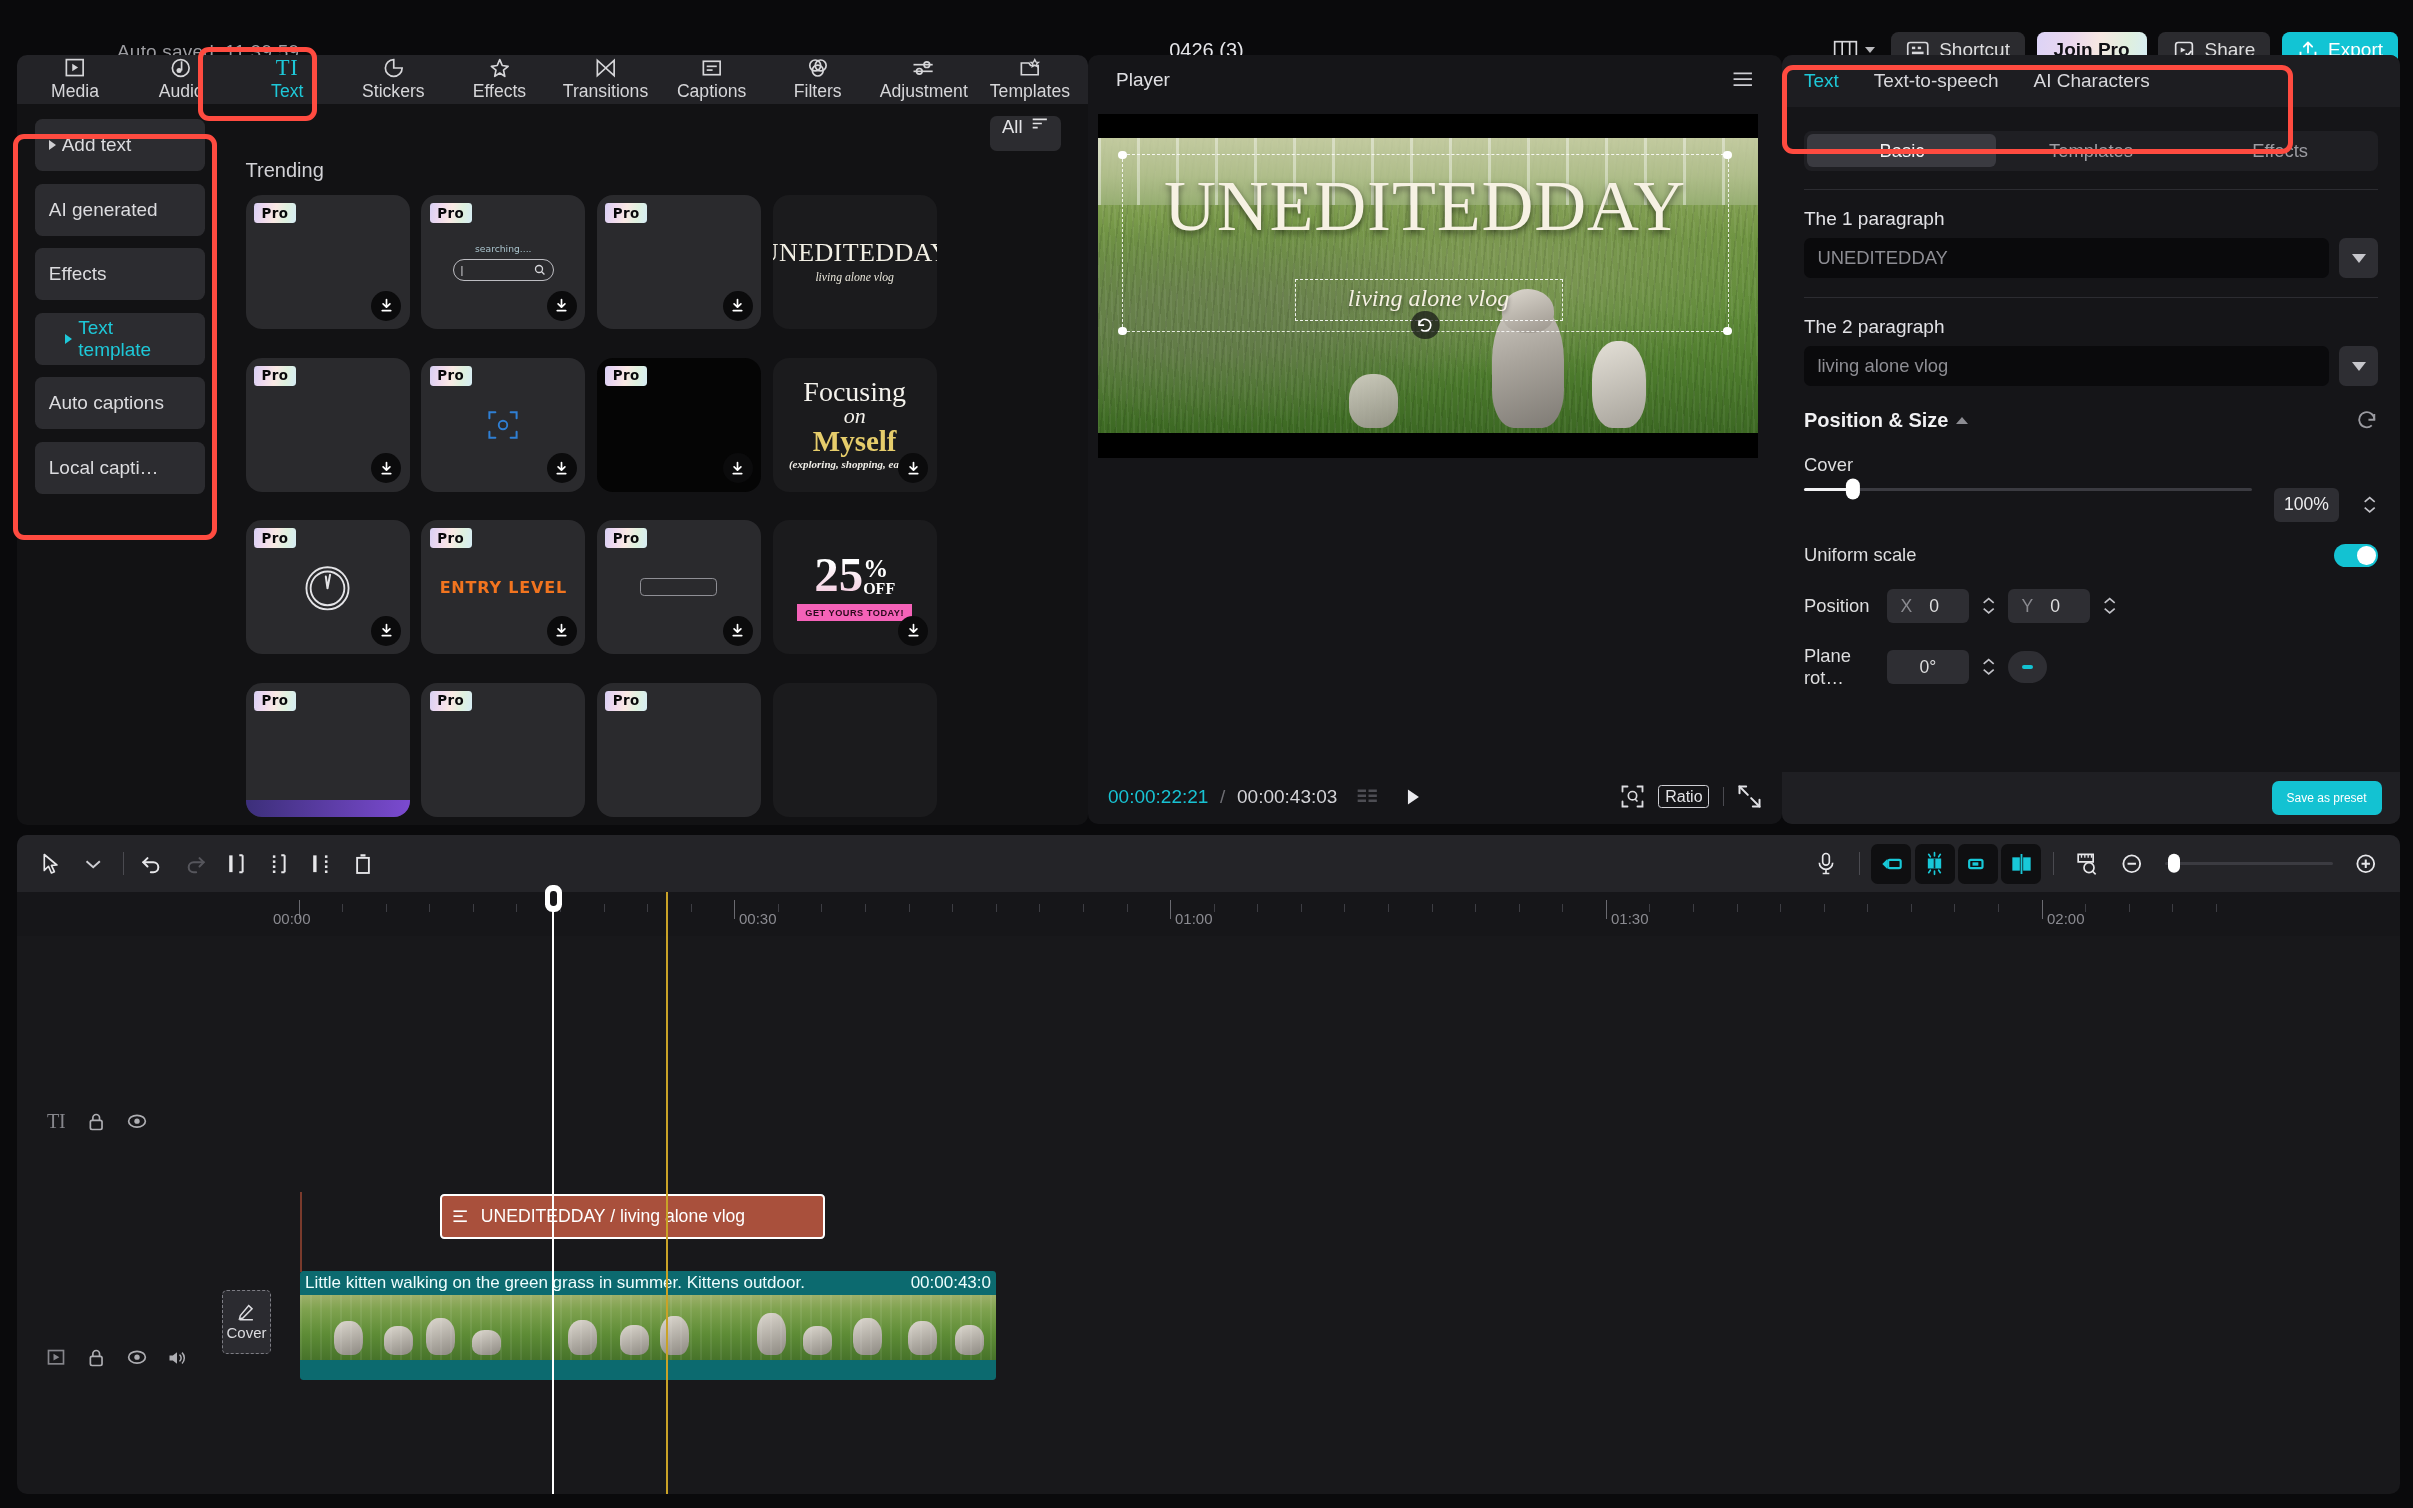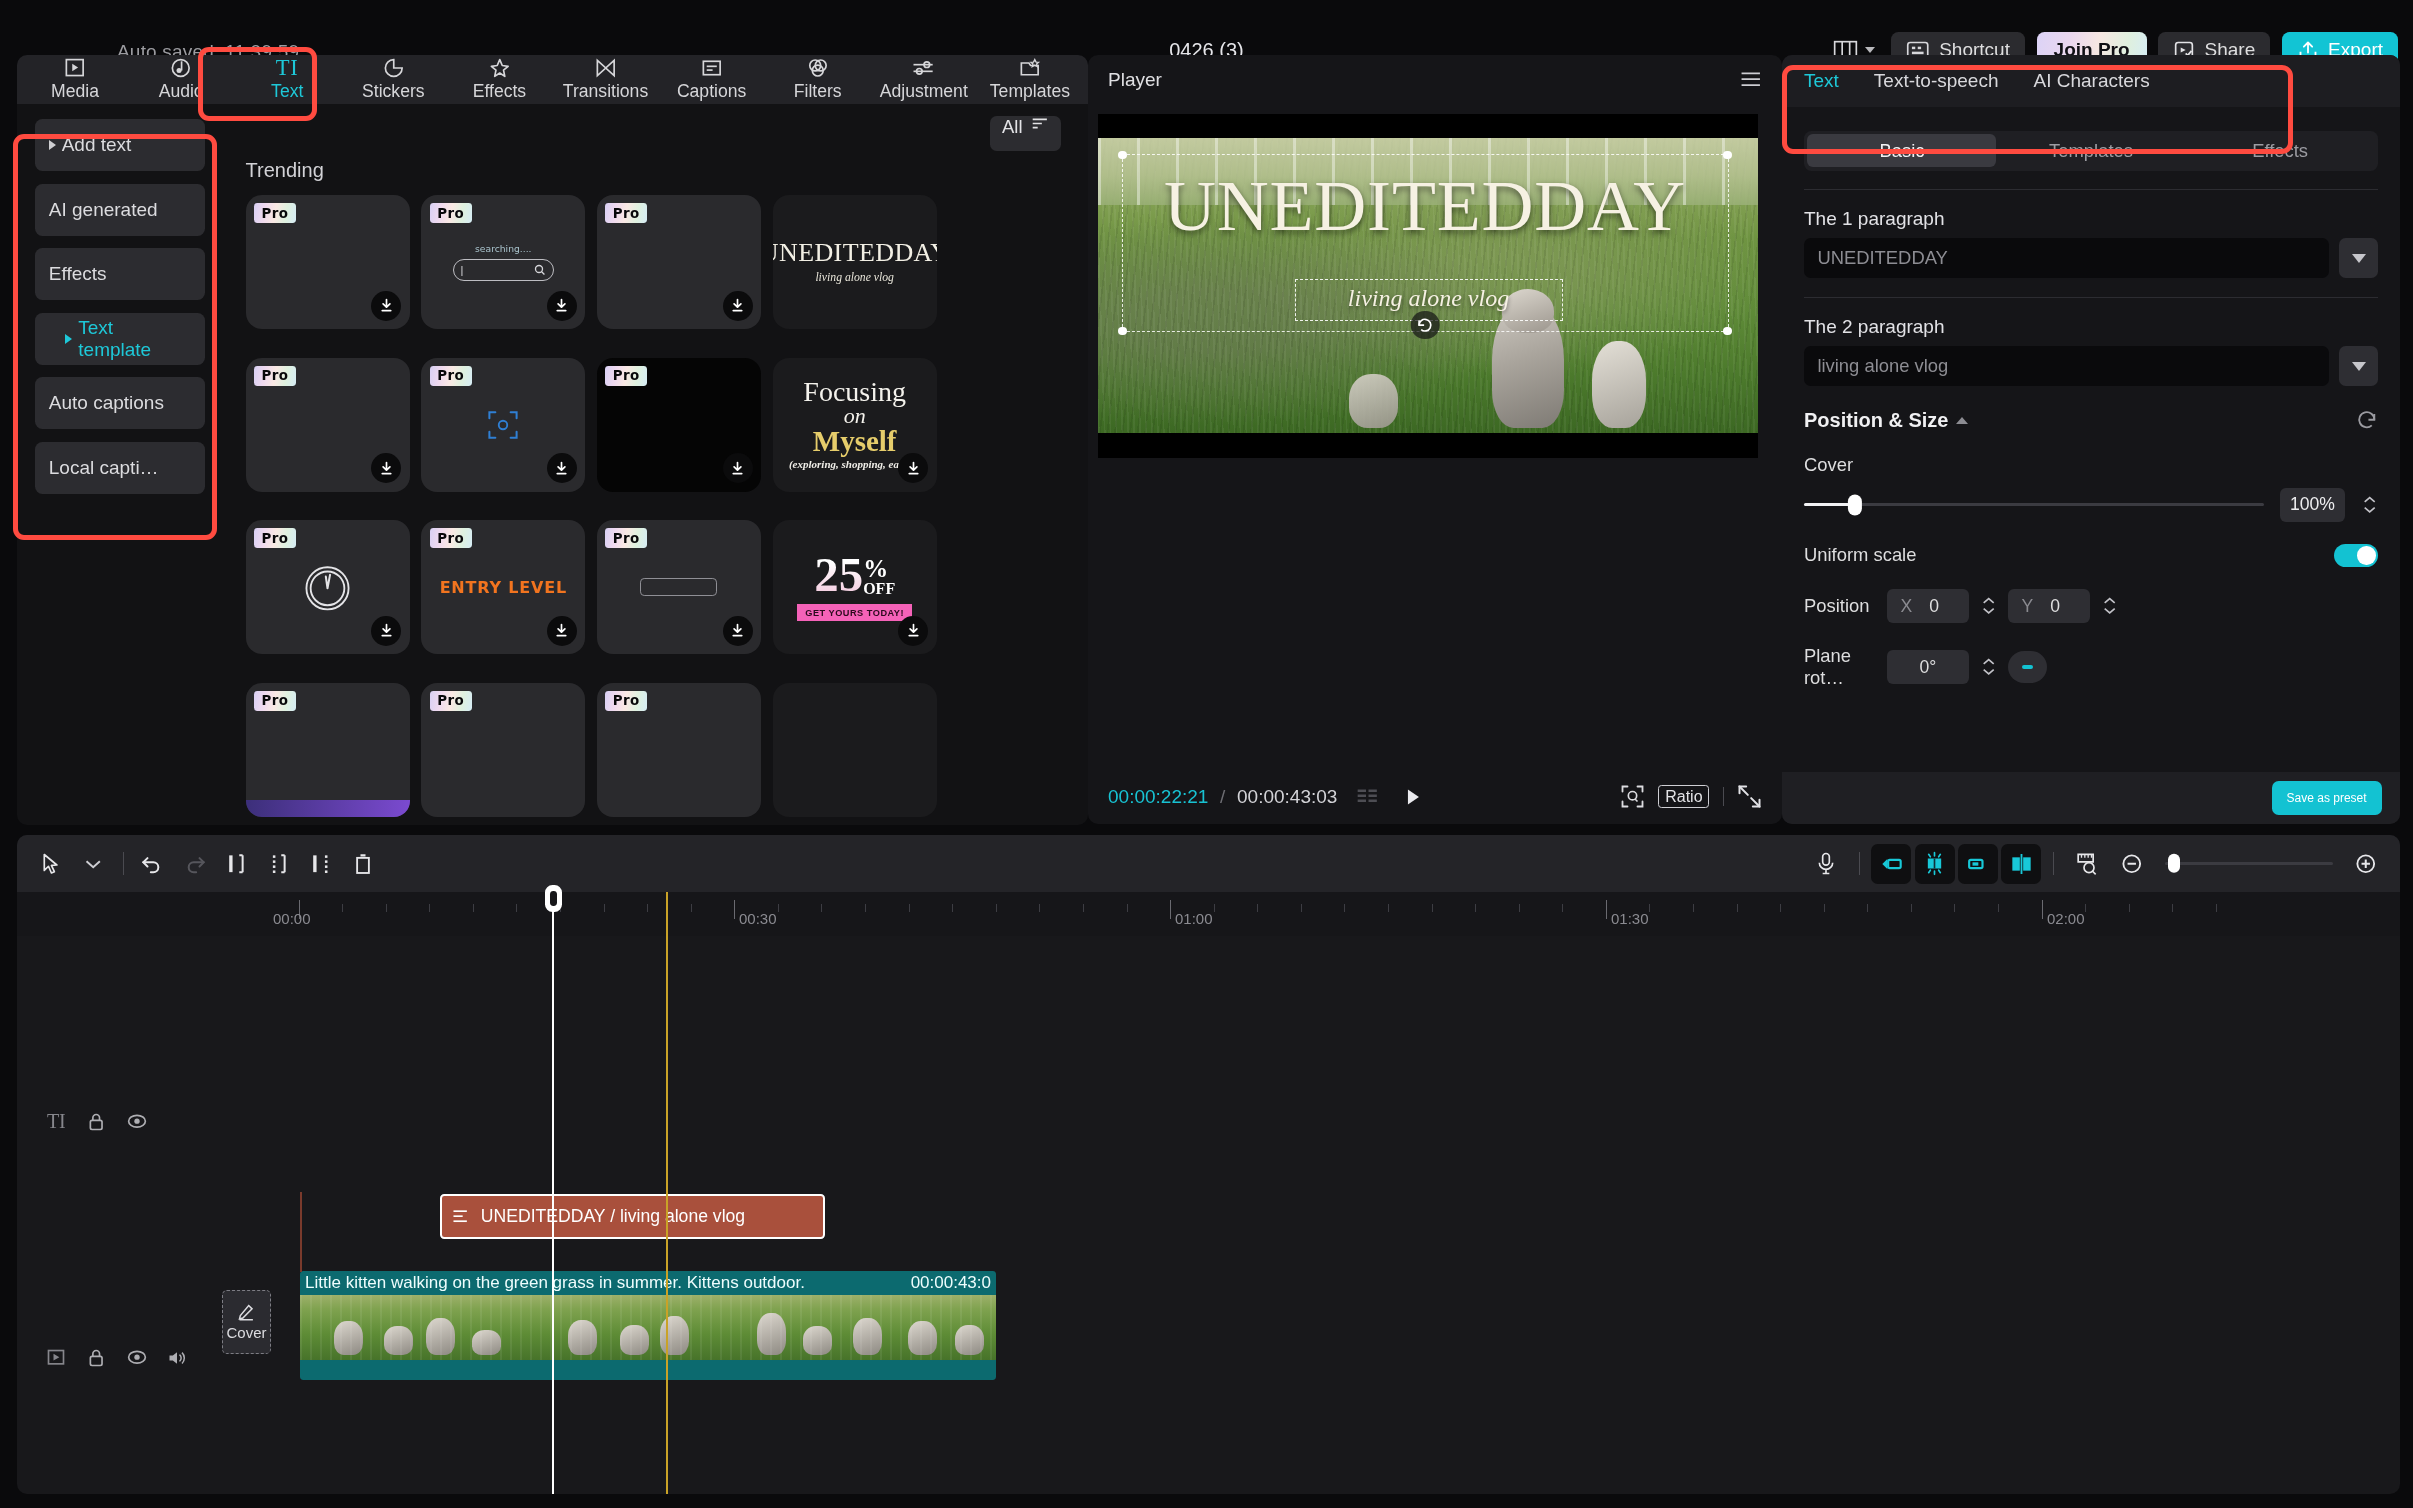--- a/index.html
+++ b/index.html
@@ -74,21 +74,21 @@
   .off-cta { margin-top: 6.7px; background: #f562b8; color: #2b0a1d; font-size: 9.2px; font-weight: bold; padding: 3.4px 8.4px; letter-spacing: 0.5px; }
   .entry { font-family: "DejaVu Sans", sans-serif; font-weight: bold; font-size: 16px; color: #f2741f; letter-spacing: 0.8px; }
   .searchbox { width: 101px; height: 22px; border: 1.3px solid #bdbdc2; border-radius: 11px; display: flex; align-items: center;
                padding: 0 6.7px; justify-content: space-between; }
   .searching-lbl { font-size: 9.2px; color: #a9c3cc; margin-bottom: 4.2px; font-family: "DejaVu Sans", sans-serif; }
   .pillbox { width: 77px; height: 18.4px; border: 1.3px solid #8f8f95; border-radius: 4.2px; }
 
   
   .player { position: absolute; left: 1088px; top: 55px; width: 694px; height: 769px; background: #151518;
             border-radius: 10px; overflow: hidden; }
-  .player-head { height: 49px; display: flex; align-items: center; justify-content: space-between; padding: 0 20px;
+  .player-head { height: 49px; display: flex; align-items: center; justify-content: space-between; padding: 0 28px;
                  font-size: 19px; color: #e0e0e3; }
   .stage { position: absolute; left: 10px; top: 59px; width: 660px; height: 344px; background: #000; }
   .video { position: absolute; inset: 0; overflow: hidden; }
   .grassbg { position: absolute; left: 0; top: 23.5px; width: 660px; height: 295px;
              background:
                radial-gradient(ellipse at 18% 62%, rgba(110,120,90,.55) 0 12%, transparent 40%),
                radial-gradient(ellipse at 62% 48%, rgba(150,160,110,.4) 0 12%, transparent 45%),
                linear-gradient(180deg,#9db06a 0%, #8ea75c 14%, #6f9442 34%, #5f8b38 58%, #4c7a2c 80%, #3c6823 100%); }
   .grassbg:after { content:""; position:absolute; inset:0;
       background: repeating-linear-gradient(88deg, rgba(255,255,255,.055) 0 1.7px, transparent 1.7px 5.9px),
@@ -134,21 +134,21 @@
   .field-label { margin: 18.4px 0 8.4px 22px; font-size: 19px; color: #e2e2e6; }
   .field-row { display: flex; align-items: center; gap: 10px; padding: 0 22px; }
   .txt-input { flex: 1; height: 40px; border-radius: 6.7px; background: #0a0a0c; border: none; outline: none;
                padding: 0 13.4px; font-size: 18.4px; color: #8d8d93; font-family: "Liberation Sans", sans-serif; }
   .drop-btn { width: 39px; height: 40px; border-radius: 6.7px; background: #2e2e33; display: flex; align-items: center; justify-content: center; }
   .tri-dn { width: 0; height: 0; border-left: 7.5px solid transparent; border-right: 7.5px solid transparent; border-top: 9.2px solid #c6c6cb; }
   .sec-head { display: flex; align-items: center; justify-content: space-between; padding: 0 22px; margin-top: 22px; }
   .sec-title { font-size: 20px; font-weight: bold; color: #f0f0f2; display: flex; align-items: center; gap: 7.5px; }
   .tri-up { width: 0; height: 0; border-left: 6.7px solid transparent; border-right: 6.7px solid transparent; border-bottom: 7.5px solid #8c8c92; }
   .sub-label { margin: 22px 0 0 22px; font-size: 18.4px; color: #dededf; }
-  .slider-row { display: flex; align-items: center; gap: 16px; padding: 0 22px; margin-top: 11.7px; }
+  .slider-row { display: flex; gap: 22px; padding: 0 22px; margin-top: 11.7px; }
   .track { flex: 1; height: 3.4px; background: #3b3b41; border-radius: 1.7px; position: relative; }
   .track-fill { position: absolute; left: 0; top: 0; height: 3.4px; background: #f2f2f4; border-radius: 1.7px; width: 11%; }
   .knob { position: absolute; left: 11%; top: 50%; transform: translate(-50%,-50%); width: 14.2px; height: 21px; border-radius: 7.5px; background: #fff; }
   .numbox { width: 65px; height: 34px; border-radius: 5.9px; background: #2e2e33; display: flex; align-items: center;
             justify-content: center; font-size: 17.6px; color: #ededef; }
   .spin { display: flex; flex-direction: column; align-items: center; justify-content: center; gap: 2.5px; width: 17px; }
   .toggle-row { display: flex; align-items: center; justify-content: space-between; padding: 0 22px; margin-top: 22px; }
   .toggle { width: 44px; height: 23.5px; border-radius: 11.7px; background: #13c2d2; position: relative; }
   .toggle .dot { position: absolute; right: 2.5px; top: 2.5px; width: 18.4px; height: 18.4px; border-radius: 50%; background: #fff; }
   .pos-row { display: flex; align-items: center; gap: 11px; padding: 0 22px; margin-top: 22px; font-size: 18.4px; color: #dededf; }

